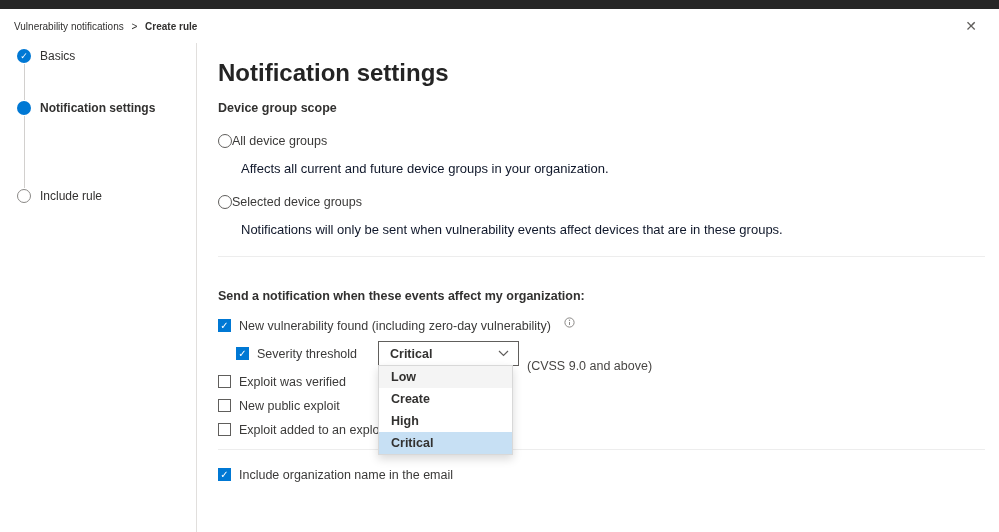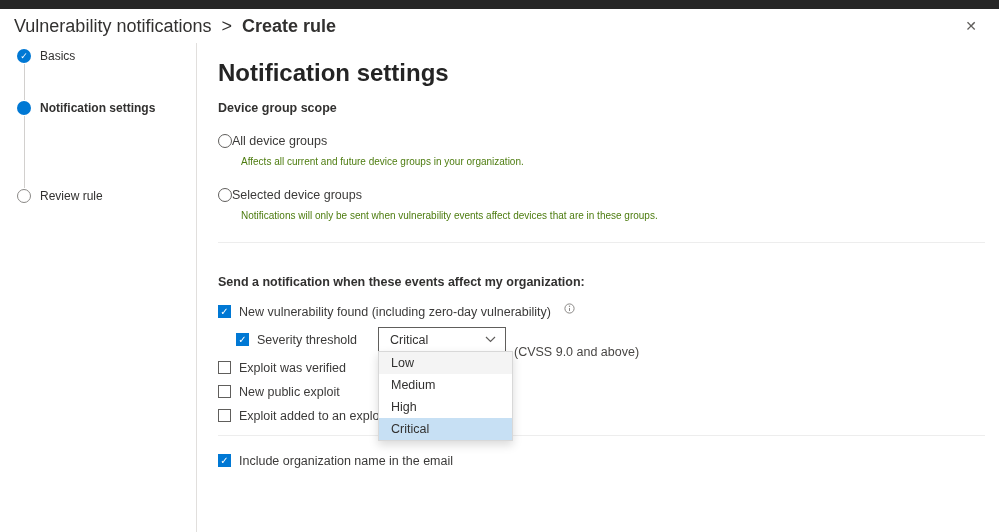--- a/index.html
+++ b/index.html
@@ -3,21 +3,21 @@
 <meta charset="utf-8">
 <style>
   * { margin:0; padding:0; box-sizing:border-box; }
   html,body { width:999px; height:532px; background:#fff; overflow:hidden;
     font-family:"Liberation Sans","DejaVu Sans",sans-serif; color:#323130; }
 
   .top-strip { height:9px; background:#262626; }
 
   .header { height:34px; display:flex; align-items:center; justify-content:space-between;
     padding:0 22px 0 14px; background:#fff; }
-  .breadcrumb { font-size:18px; color:#323130; }
+  .breadcrumb { font-size:10px; color:#323130; }
   .breadcrumb .parent { cursor:pointer; }
   .breadcrumb .sep { margin:0 5px; color:#323130; }
   .breadcrumb .current { font-weight:700; }
   .close-btn { font-size:14px; color:#605e5c; cursor:pointer; line-height:1; }
 
   .body-wrap { display:flex; height:489px; }
 
   
   .stepper { width:197px; border-right:1px solid #e1dfdd; padding:5px 0 0 17px; flex:none; }
   .step { display:flex; align-items:center; gap:9px; height:16px; cursor:pointer; }
@@ -32,21 +32,21 @@
 
   
   .main { flex:1; padding:0 14px 0 21px; position:relative; }
   .page-title { font-size:24px; line-height:30px; font-weight:700; color:#242424; margin-top:15px; }
   .section-heading { font-size:12.5px; line-height:15px; font-weight:700; color:#323130; }
   .h-scope { margin-top:13px; }
 
   .radio-row { display:flex; align-items:center; height:15px; cursor:pointer; }
   .radio { width:14px; height:14px; border-radius:50%; border:1px solid #605e5c; background:#fff; flex:none; }
   .radio-label { font-size:12.5px; color:#3b3a39; }
-  .radio-desc { font-size:10px; line-height:15px; color:#4d7c0f; margin-left:23px; margin-top:6px; }
+  .radio-desc { font-size:13px; line-height:15px; color:#0f172a; margin-left:23px; margin-top:13px; }
   .r1 { margin-top:17px; } .r2 { margin-top:18px; }
 
   .divider { border-top:1px solid #ededed; }
   .div1 { margin-top:19px; }
   .div2 { margin-top:12px; }
 
   .h-events { margin-top:32px; }
 
   .cb-row { display:flex; align-items:center; gap:8px; height:15px; cursor:pointer; }
   .checkbox { width:13px; height:13px; flex:none; border:1px solid #605e5c; background:#fff;
@@ -55,21 +55,21 @@
   .cb-label { font-size:12.5px; color:#3b3a39; }
   .cb1 { margin-top:14px; }
   .cb-ev { margin-top:8px; } .cb-ev2 { margin-top:9px; } .cb-ev3 { margin-top:9px; }
   .cb-org { margin-top:17px; }
 
   .info-icon { margin-left:5px; margin-bottom:6px; }
 
   .sev-row { display:flex; align-items:center; margin-left:18px; margin-top:8px; height:25px; }
   .sev-label-wrap { width:142px; display:flex; align-items:center; gap:8px; }
 
-  .dropdown { position:relative; width:128px; flex:none; }
+  .dropdown { position:relative; width:141px; flex:none;font-weight:bold; }
   .dd-field { height:25px; border:1px solid #605e5c; background:#fff; display:flex;
     align-items:center; justify-content:space-between; padding:0 9px 0 11px; cursor:pointer; }
   .dd-value { font-size:12.5px; color:#323130; }
   .dd-list { position:absolute; left:0; top:24px; width:135px; background:#fff;
     border:1px solid #d8d8d8; box-shadow:0 4px 9px rgba(0,0,0,.15); z-index:10; }
   .dd-item { height:22px; line-height:22px; padding-left:12px; font-size:12.5px; color:#323130; cursor:pointer; }
   .dd-item.hovered { background:#f4f4f4; }
   .dd-item.selected { background:#c7e0f4; }
 
   .dd-hint { font-size:12.5px; color:#484644; margin-left:8px;margin-top:24px; }
@@ -97,21 +97,21 @@
     </div>
     <div class="connector"></div>
     <div class="step is-current">
       <span class="bullet current"></span>
       <span class="step-label">Notification settings</span>
     </div>
     <div class="connector"></div>
     <div class="connector"></div>
     <div class="step">
       <span class="bullet upcoming"></span>
-      <span class="step-label">Review rule</span>
+      <span class="step-label">Include rule</span>
     </div>
   </div>
 
   <div class="main">
     <div class="page-title">Notification settings</div>
 
     <div class="section-heading h-scope">Device group scope</div>
 
     <div class="radio-row r1">
       <span class="radio"></span>
@@ -146,21 +146,21 @@
       </span>
       <div class="dropdown">
         <div class="dd-field">
           <span class="dd-value">Critical</span>
           <svg width="11" height="7" viewBox="0 0 11 7">
             <polyline points="1,1 5.5,5.5 10,1" fill="none" stroke="#605e5c" stroke-width="1.2"></polyline>
           </svg>
         </div>
         <div class="dd-list">
           <div class="dd-item hovered">Low</div>
-          <div class="dd-item">Medium</div>
+          <div class="dd-item">Create</div>
           <div class="dd-item">High</div>
           <div class="dd-item selected">Critical</div>
         </div>
       </div>
       <span class="dd-hint">(CVSS 9.0 and above)</span>
     </div>
 
     <div class="cb-row cb-ev">
       <span class="checkbox"></span>
       <span class="cb-label">Exploit was verified</span>

